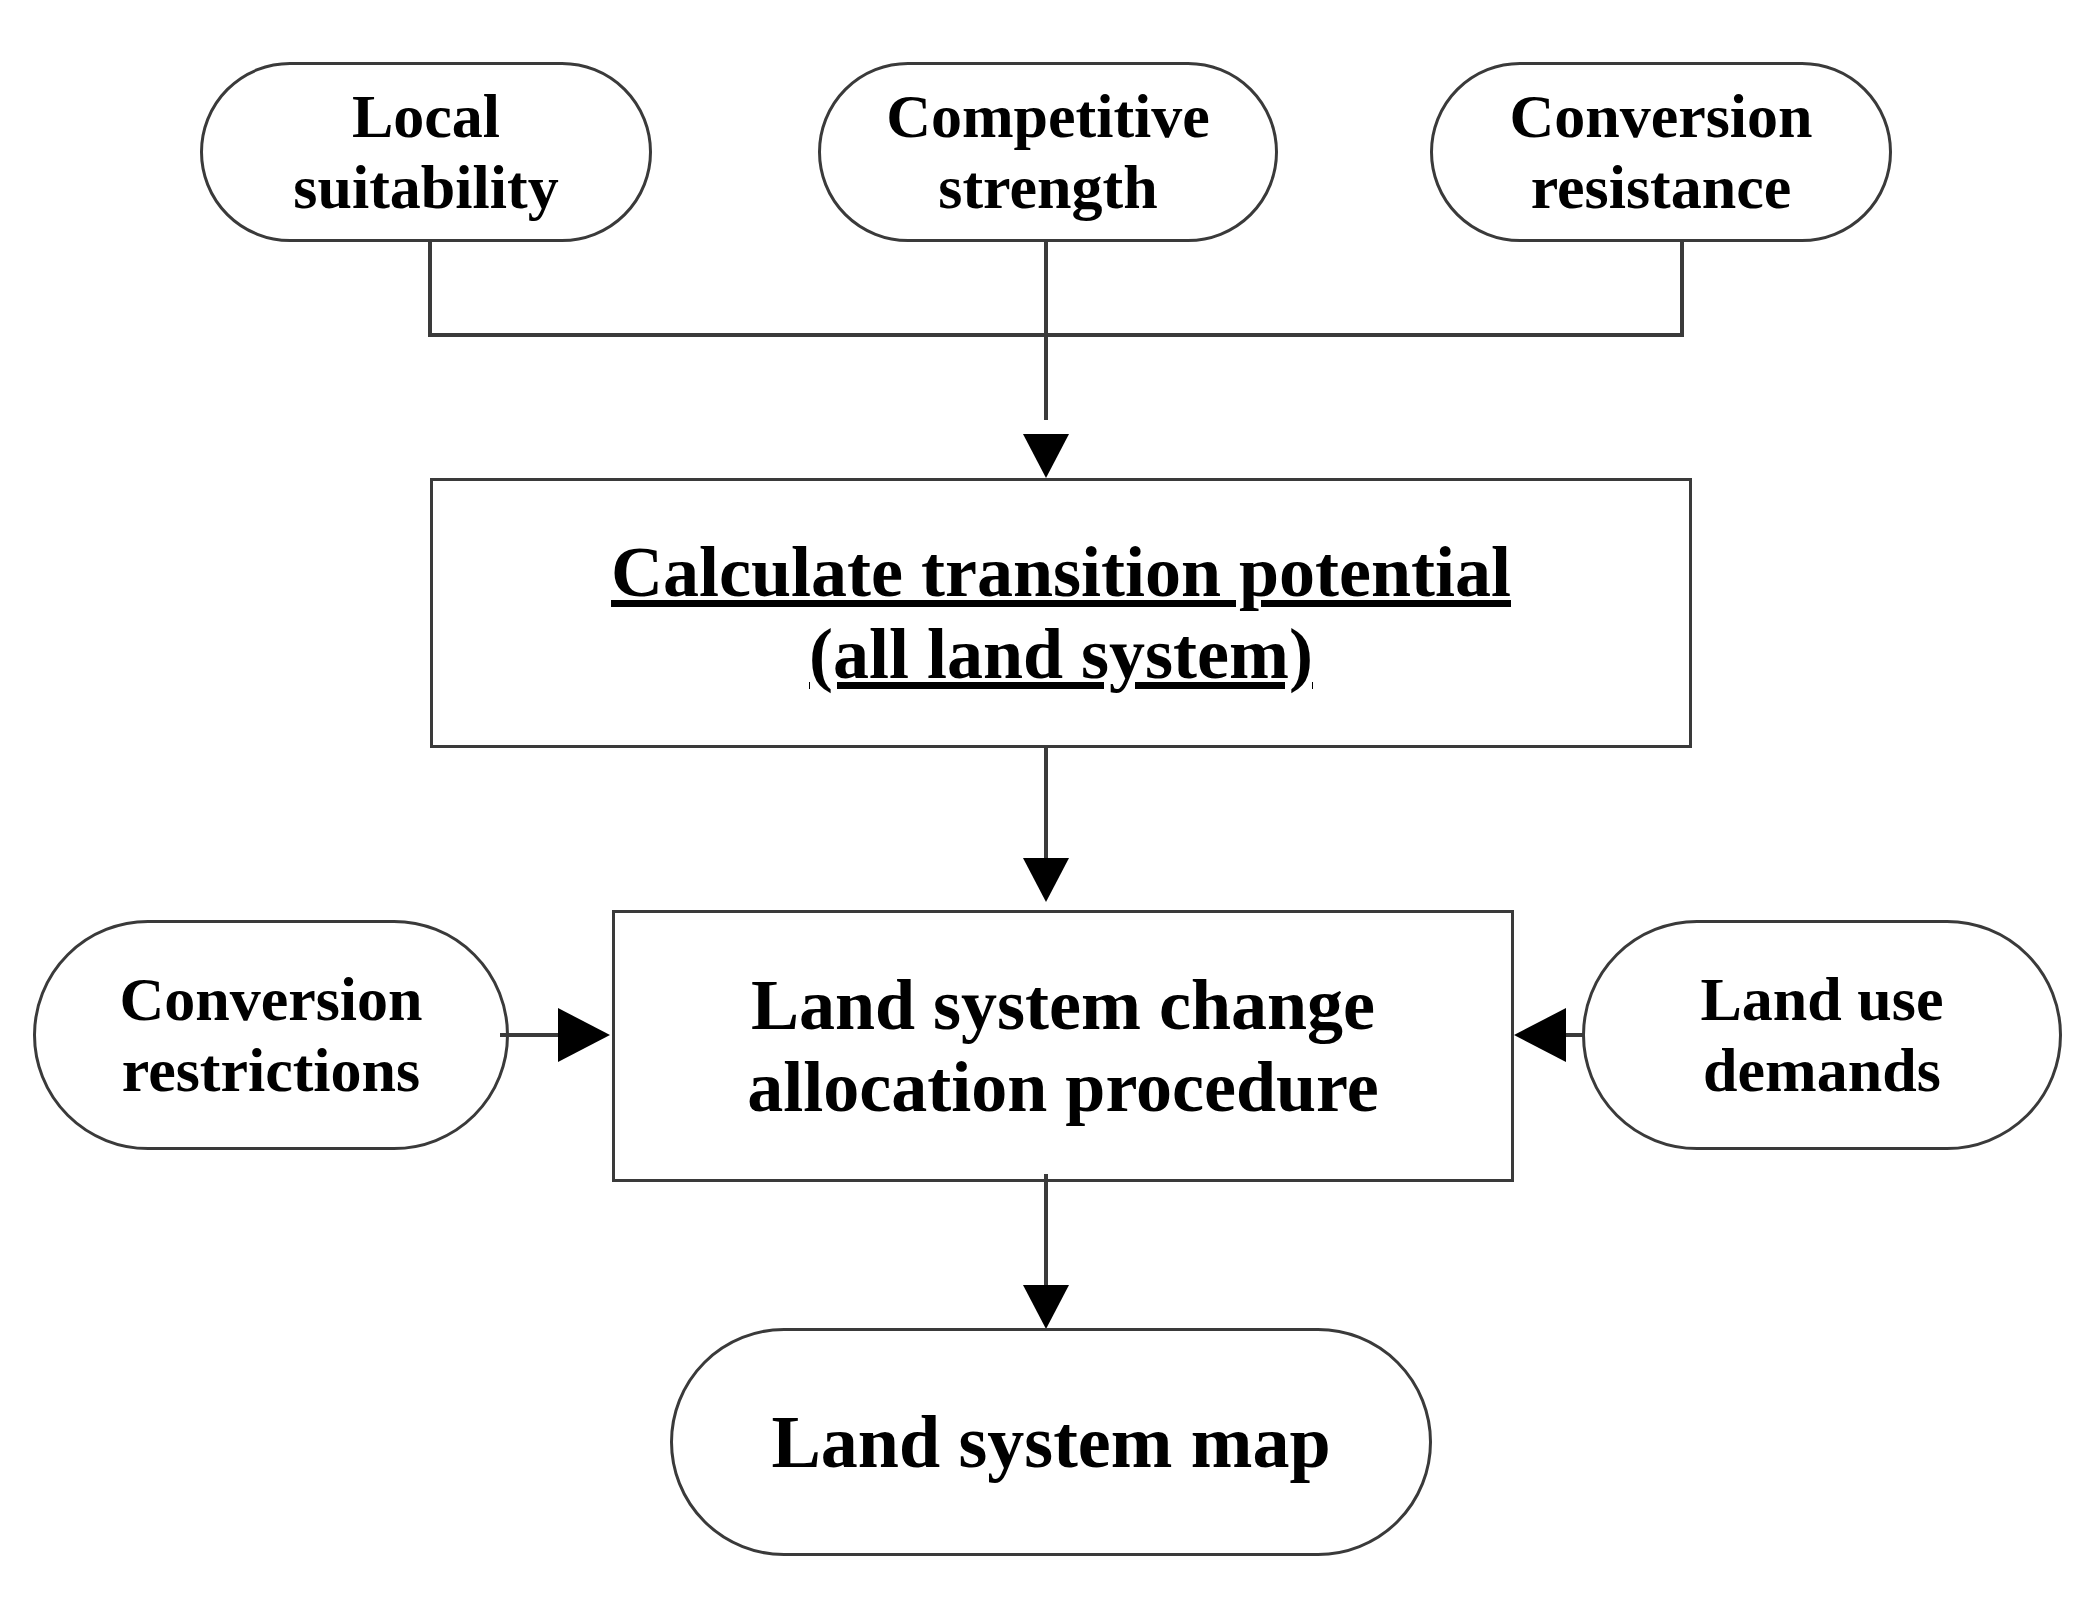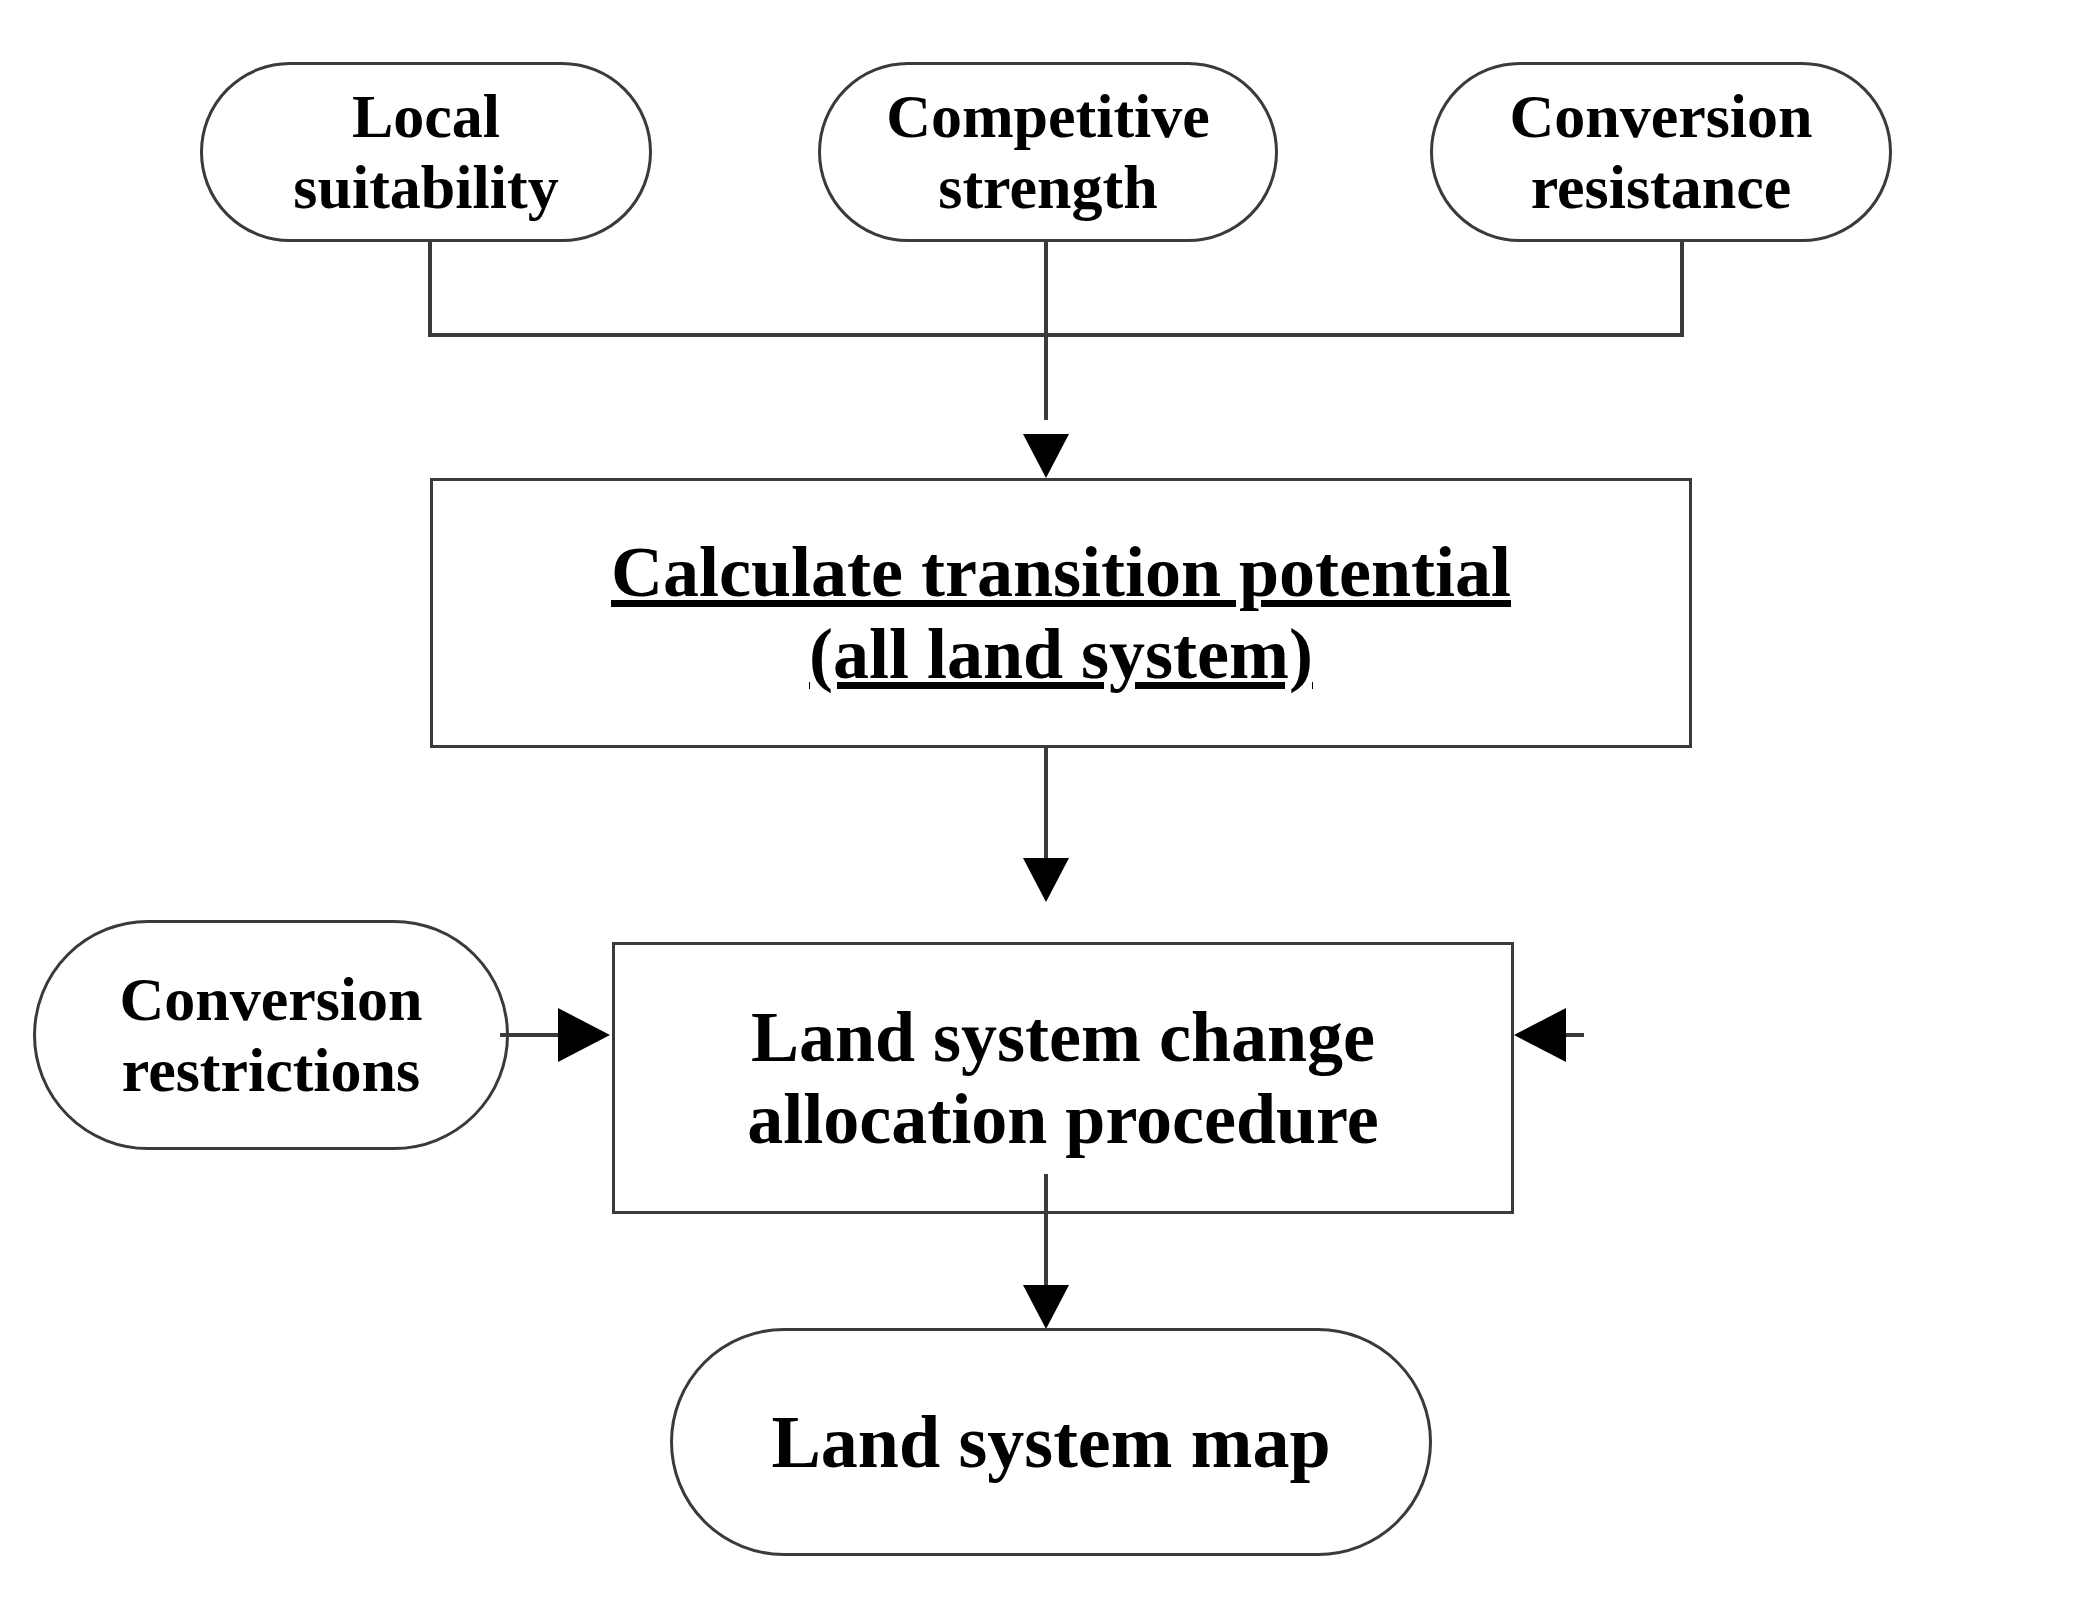--- a/index.html
+++ b/index.html
@@ -38,21 +38,21 @@
   .node .label {
     display: block;
     padding: 0 10px;
     white-space: pre-line;
   }
   
   #node-local-suitability      { left: 200px;  top: 62px;   width: 452px;  height: 180px; font-size: 62px; }
   #node-competitive-strength   { left: 818px;  top: 62px;   width: 460px;  height: 180px; font-size: 62px; }
   #node-conversion-resistance  { left: 1430px; top: 62px;   width: 462px;  height: 180px; font-size: 62px; }
   #node-calc-transition        { left: 430px;  top: 478px;  width: 1262px; height: 270px; font-size: 72px; text-decoration: underline; }
-  #node-allocation-procedure   { left: 612px;  top: 942px;  width: 902px;  height: 272px; font-size: 72px; }
+  #node-allocation-procedure   { left: 612px;  top: 910px;  width: 902px;  height: 272px; font-size: 72px; }
   #node-conversion-restrictions{ left: 33px;   top: 920px;  width: 476px;  height: 230px; font-size: 62px; }
   #node-land-use-demands       { left: 1582px; top: 920px;  width: 480px;  height: 230px; font-size: 62px; }
   #node-land-system-map        { left: 670px;  top: 1328px; width: 762px;  height: 228px; font-size: 74px; }
 
   
   .conn {
     position: absolute;
     background: #3a3a3a;
   }
   .conn.v { width: 4px; }
@@ -147,20 +147,24 @@
   <div class="arrowhead right" id="arrow-restrictions-head"></div>
 
   <div class="node rect" id="node-allocation-procedure">
     <span class="label">Land system change
 allocation procedure</span>
   </div>
 
   <div class="conn h" id="line-demands"></div>
   <div class="arrowhead left" id="arrow-demands-head"></div>
 
+  <div class="node pill" id="node-land-use-demands">
+    <span class="label">Land use
+demands</span>
+  </div>
 
   <div class="conn v" id="stem-alloc-to-map"></div>
   <div class="arrowhead down" id="arrow-alloc-to-map-head"></div>
 
   <div class="node pill" id="node-land-system-map">
     <span class="label">Land system map</span>
   </div>
 
 </div>
 

